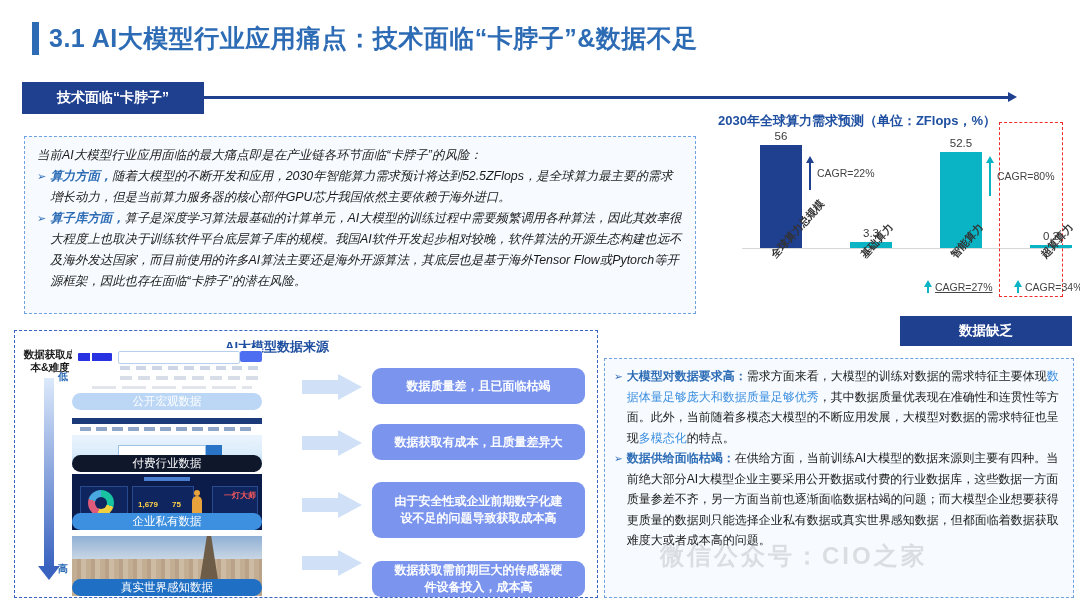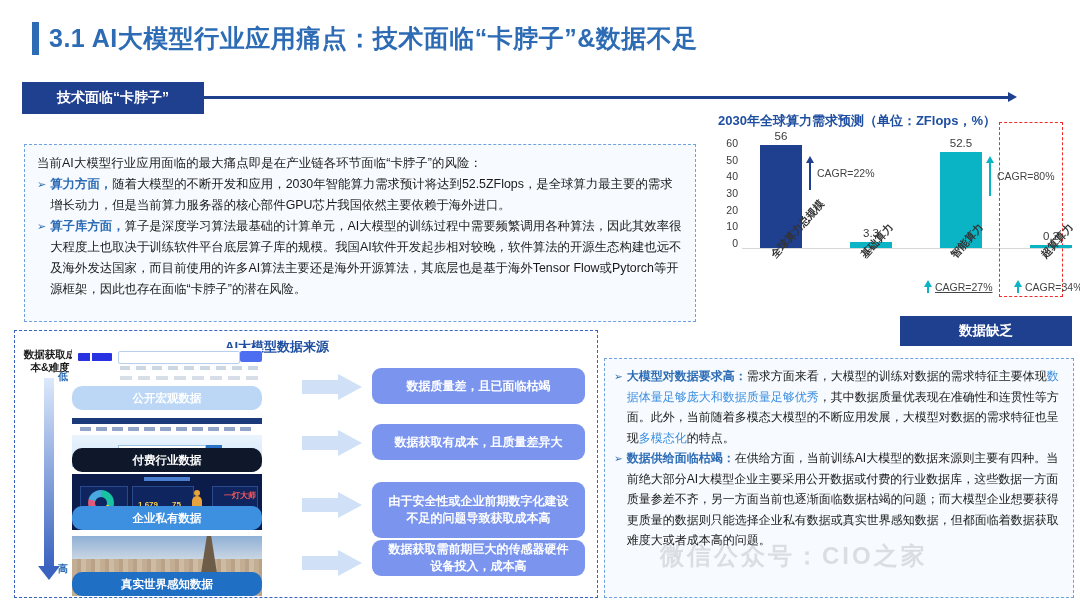--- a/index.html
+++ b/index.html
@@ -17,22 +17,22 @@
 
   
   #section-banner{position:absolute;left:22px;top:82px;width:182px;height:32px;background:#1f3f8f;
      display:flex;align-items:center;justify-content:center;}
   #section-banner span{color:#fff;font-size:14px;font-weight:bold;}
   #banner-line{position:absolute;left:204px;top:96px;width:808px;height:3px;background:#1f3f8f;}
   #banner-arrow{position:absolute;left:1008px;top:92px;width:0;height:0;
      border-top:5.5px solid transparent;border-bottom:5.5px solid transparent;border-left:9px solid #1f3f8f;}
 
   
-  #tech-box{position:absolute;left:24px;top:144px;width:672px;height:178px;
-     border:1.6px dashed #6fa3e0;background:#f7fbff;box-sizing:border-box;padding:8px 12px 0 12px;}
+  #tech-box{position:absolute;left:24px;top:136px;width:672px;height:178px;
+     border:1.6px dashed #6fa3e0;background:#f7fbff;box-sizing:border-box;padding:8px 12px 0 12px;font-style:italic;}
   .tline{font-size:12.4px;color:#1a1a1a;line-height:21px;letter-spacing:.1px;}
   .tbullet{display:flex;gap:4px;font-size:12.4px;line-height:21px;}
   .tbullet .mark{color:#2d6cb5;font-size:11px;line-height:21px;}
   .tbullet .body{flex:1;color:#1a1a1a;text-indent:0;}
   .kw{color:#2d6cb5;font-weight:bold;}
 
   
   #chart-panel{position:absolute;left:712px;top:112px;width:362px;height:196px;}
   #chart-title{font-size:13px;font-weight:bold;color:#1f4fa0;white-space:nowrap;margin-left:6px;}
   #plot{position:relative;margin-top:8px;width:362px;height:122px;}
@@ -58,22 +58,22 @@
      font-size:10.5px;font-weight:bold;color:#1a1a1a;line-height:13px;}
   #grad-arrow{position:absolute;left:44px;top:378px;width:10px;height:190px;
      background:linear-gradient(to bottom,#dce9fb,#3a63c0);}
   #grad-head{position:absolute;left:38px;top:566px;width:0;height:0;
      border-left:11px solid transparent;border-right:11px solid transparent;border-top:14px solid #3a63c0;}
   #lab-low{position:absolute;left:58px;top:370px;font-size:10px;font-weight:bold;color:#2d6cb5;}
   #lab-high{position:absolute;left:58px;top:562px;font-size:10px;font-weight:bold;color:#2d6cb5;}
 
   .thumb{position:absolute;left:72px;width:190px;overflow:hidden;}
   .thumb-img{width:190px;height:100%;position:relative;overflow:hidden;}
-  .thumb-cap{position:absolute;left:0;bottom:0;width:190px;height:24px;
-     display:flex;align-items:center;justify-content:center;color:#fff;font-size:11.5px;font-weight:bold;border-radius:10px;}
+  .thumb-cap{position:absolute;left:0;bottom:0;width:190px;height:17px;
+     display:flex;align-items:center;justify-content:center;color:#fff;font-size:11.5px;font-weight:normal;border-radius:10px;}
 
   
   .baidu{background:#fff;height:100%;position:relative;}
   .baidu .logo{position:absolute;left:6px;top:5px;width:34px;height:8px;
      background:linear-gradient(90deg,#2932e1 0 34%,#fff 34% 42%,#2932e1 42%);border-radius:1px;}
   .baidu .sbar{position:absolute;left:46px;top:3px;width:120px;height:11px;border:1px solid #b8d0ee;border-radius:2px;background:#fff;}
   .baidu .sbtn{position:absolute;left:168px;top:3px;width:22px;height:11px;background:#4e6ef2;border-radius:2px;}
   .baidu .tabs{position:absolute;left:48px;top:18px;width:140px;height:4px;
      background:repeating-linear-gradient(90deg,#ccd6e4 0 10px,transparent 10px 16px);}
   .baidu .tabs2{position:absolute;left:48px;top:28px;width:140px;height:4px;
@@ -117,21 +117,21 @@
 
   
   .fat-arrow{position:absolute;width:60px;height:26px;}
   .fat-arrow .stem{position:absolute;left:0;top:6px;width:38px;height:14px;background:#cfe0f7;}
   .fat-arrow .head{position:absolute;left:36px;top:0;width:0;height:0;
      border-top:13px solid transparent;border-bottom:13px solid transparent;border-left:24px solid #cfe0f7;}
 
   
   .pill{position:absolute;left:372px;width:213px;background:#7b95ef;border-radius:9px;
      display:flex;align-items:center;justify-content:center;text-align:center;
-     color:#fff;font-size:12px;font-weight:bold;line-height:17px;padding:0 14px;box-sizing:border-box;}
+     color:#fff;font-size:12px;font-weight:bold;line-height:17px;padding:0 20px;box-sizing:border-box;}
 
   
   #data-banner{position:absolute;left:900px;top:316px;width:172px;height:30px;background:#1f3f8f;
      display:flex;align-items:center;justify-content:center;}
   #data-banner span{color:#fff;font-size:13.5px;font-weight:bold;}
 
   
   #data-box{position:absolute;left:604px;top:358px;width:470px;height:240px;
      border:1.6px dashed #6fa3e0;background:#f7fbff;box-sizing:border-box;padding:7px 11px 0 9px;}
   .dline{display:flex;gap:4px;font-size:12px;line-height:20.5px;}
@@ -166,29 +166,20 @@
     </div>
     <div class="tbullet">
       <span class="mark">➢</span>
       <span class="body"><span class="kw">算子库方面，</span><span>算子是深度学习算法最基础的计算单元，AI大模型的训练过程中需要频繁调用各种算法，因此其效率很大程度上也取决于训练软件平台底层算子库的规模。我国AI软件开发起步相对较晚，软件算法的开源生态构建也远不及海外发达国家，而目前使用的许多AI算法主要还是海外开源算法，其底层也是基于海外Tensor Flow或Pytorch等开源框架，因此也存在面临“卡脖子”的潜在风险。</span></span>
     </div>
   </div>
 
   <div id="chart-panel">
     <div id="chart-title">2030年全球算力需求预测（单位：ZFlops，%）</div>
     <div id="plot">
-      <div id="yaxis">
-          <div>60</div>
-          <div>50</div>
-          <div>40</div>
-          <div>30</div>
-          <div>20</div>
-          <div>10</div>
-          <div>0</div>
-        </div>
       <div id="bars">
         <div id="redbox"></div>
       <div class="bar" style="left: 18px; height: 102.667px; background: rgb(31, 63, 143);"></div>
           <div class="bar-val" style="left: 4px; bottom: 105.667px;">56</div>
           <div class="bar" style="left: 108px; height: 6.05px; background: rgb(10, 180, 197);"></div>
           <div class="bar-val" style="left: 94px; bottom: 9.05px;">3.3</div>
           <div class="bar" style="left: 198px; height: 96.25px; background: rgb(10, 180, 197);"></div>
           <div class="bar-val" style="left: 184px; bottom: 99.25px;">52.5</div>
           <div class="bar" style="left: 288px; height: 3px; background: rgb(10, 180, 197);"></div>
           <div class="bar-val" style="left: 274px; bottom: 6px;">0.2</div>
@@ -306,21 +297,21 @@
       </div>
       <div class="fat-arrow" style="left: 302px; top: 550px;">
         <div class="stem"></div>
         <div class="head"></div>
       </div>
     </div>
   <div id="pills">
       <div class="pill" style="top: 368px; height: 36px;">数据质量差，且已面临枯竭</div>
       <div class="pill" style="top: 424px; height: 36px;">数据获取有成本，且质量差异大</div>
       <div class="pill" style="top: 482px; height: 56px;">由于安全性或企业前期数字化建设不足的问题导致获取成本高</div>
-      <div class="pill" style="top: 540px; height: 36px;">数据获取需前期巨大的传感器硬件设备投入，成本高</div>
+      <div class="pill" style="top: 561px; height: 36px;">数据获取需前期巨大的传感器硬件设备投入，成本高</div>
     </div>
 
   <div id="data-banner">
     <span>数据缺乏</span>
   </div>
 
   <div id="data-box">
       <div class="dline">
         <span class="mark">➢</span>
         <span class="body"><span class="kw">大模型对数据要求高：</span><span>需求方面来看，大模型的训练对数据的需求特征主要体现</span><span class="lk">数据体量足够庞大和数据质量足够优秀</span><span>，其中数据质量优表现在准确性和连贯性等方面。此外，当前随着多模态大模型的不断应用发展，大模型对数据的需求特征也呈现</span><span class="lk">多模态化</span><span>的特点。</span></span>

